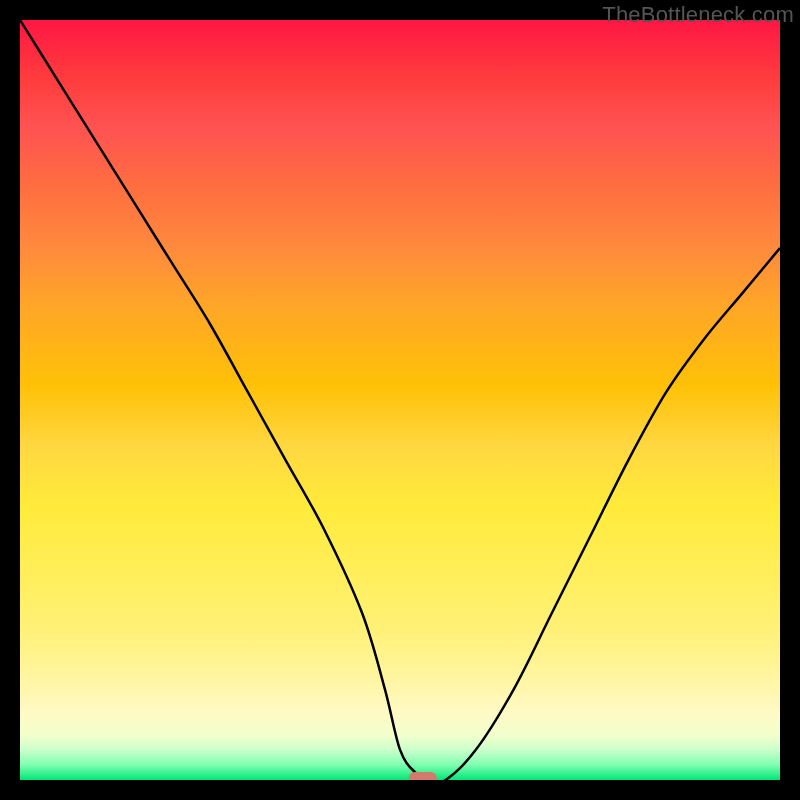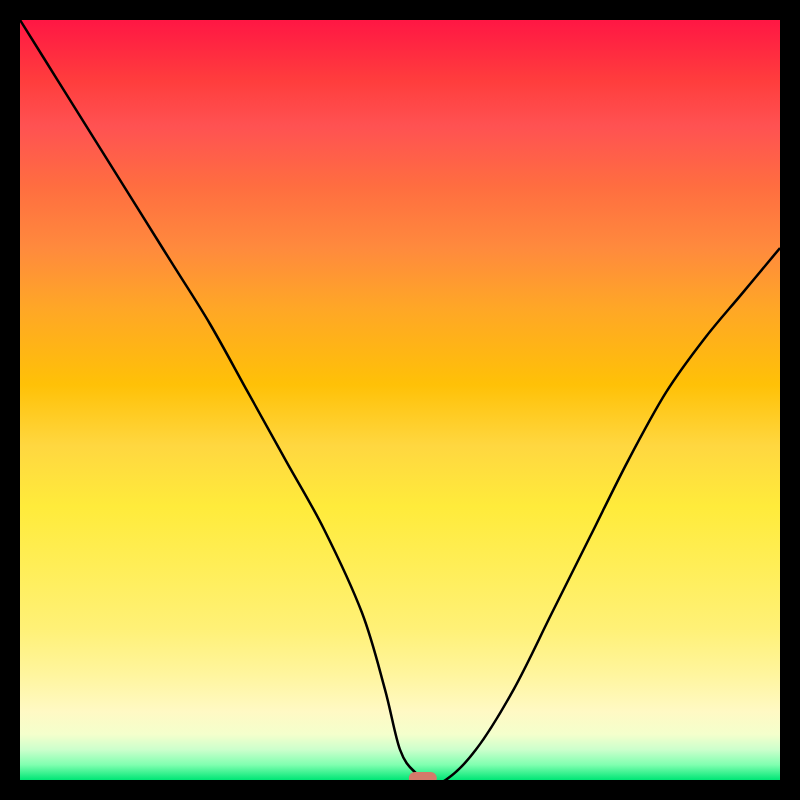--- a/index.html
+++ b/index.html
@@ -80,13 +80,14 @@
 <body>
 
 <div class="container">
   <div class="plot-area">
     <svg class="curve-svg" viewBox="0 0 760 760">
       <path class="curve" id="curve-path" d="M 0 0 C 6.333333333333333 10.133333333333326 25.333333333333336 40.53333333333329 38 60.799999999999955 C 50.666666666666664 81.06666666666662 63.333333333333336 101.33333333333336 76 121.60000000000002 C 88.66666666666667 141.8666666666667 101.33333333333333 162.13333333333333 114 182.39999999999998 C 126.66666666666667 202.66666666666663 139.33333333333334 222.93333333333325 152 243.19999999999993 C 164.66666666666666 263.4666666666666 177.33333333333334 282.46666666666664 190 304 C 202.66666666666666 325.53333333333336 215.33333333333334 349.59999999999997 228 372.4 C 240.66666666666666 395.2 253.33333333333334 418 266 440.8 C 278.6666666666667 463.6 291.3333333333333 483.8666666666667 304 509.2 C 316.6666666666667 534.5333333333333 331.8666666666667 566.1999999999999 342 592.8 C 352.1333333333333 619.4 358.4666666666667 646 364.8 668.8 C 371.1333333333333 691.5999999999999 374.93333333333334 715.6666666666667 380 729.6 C 385.06666666666666 743.5333333333333 390.1333333333333 747.3333333333333 395.2 752.4 C 400.26666666666665 757.4666666666667 405.33333333333337 758.7333333333333 410.40000000000003 760 C 415.4666666666667 761.2666666666667 418 765.0666666666666 425.6 760 C 433.20000000000005 754.9333333333334 444.6 744.8000000000001 456 729.6 C 467.4 714.4 481.3333333333333 691.5999999999999 494 668.8 C 506.6666666666667 646 519.3333333333334 618.1333333333333 532 592.8 C 544.6666666666666 567.4666666666666 557.3333333333334 542.1333333333333 570 516.8 C 582.6666666666666 491.46666666666664 595.3333333333334 464.8666666666667 608 440.8 C 620.6666666666666 416.73333333333335 633.3333333333334 392.66666666666663 646 372.4 C 658.6666666666666 352.1333333333333 671.3333333333334 335.66666666666674 684 319.20000000000005 C 696.6666666666666 302.73333333333335 709.3333333333334 288.79999999999995 722 273.59999999999997 C 734.6666666666666 258.4 753.6666666666666 235.6 760 228 "></path>
       <rect class="marker" id="min-marker" x="388.8" y="752" width="28" height="12" rx="6" ry="6"></rect>
     </svg>
   </div>
   <div class="bottom-border"></div>
+  <div class="watermark">TheBottleneck.com</div>
 </div>
 
 </body></html>

